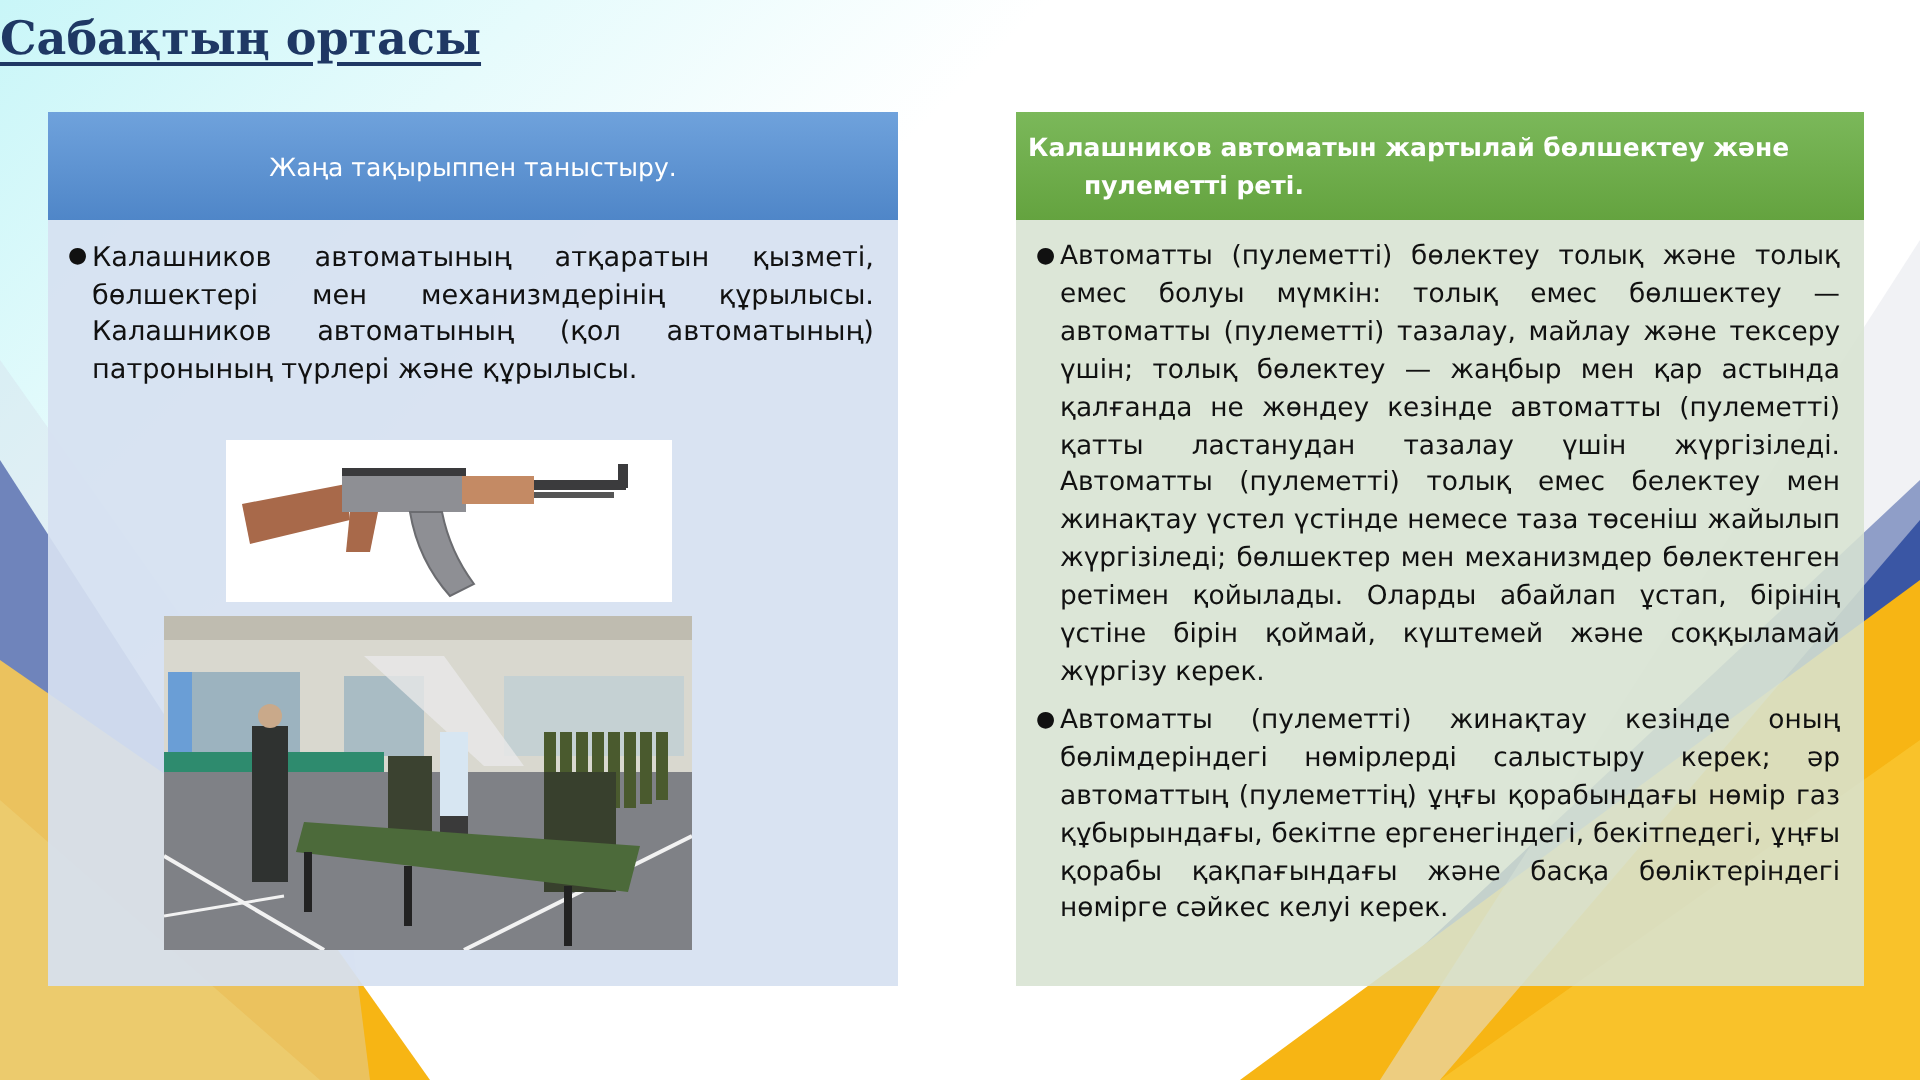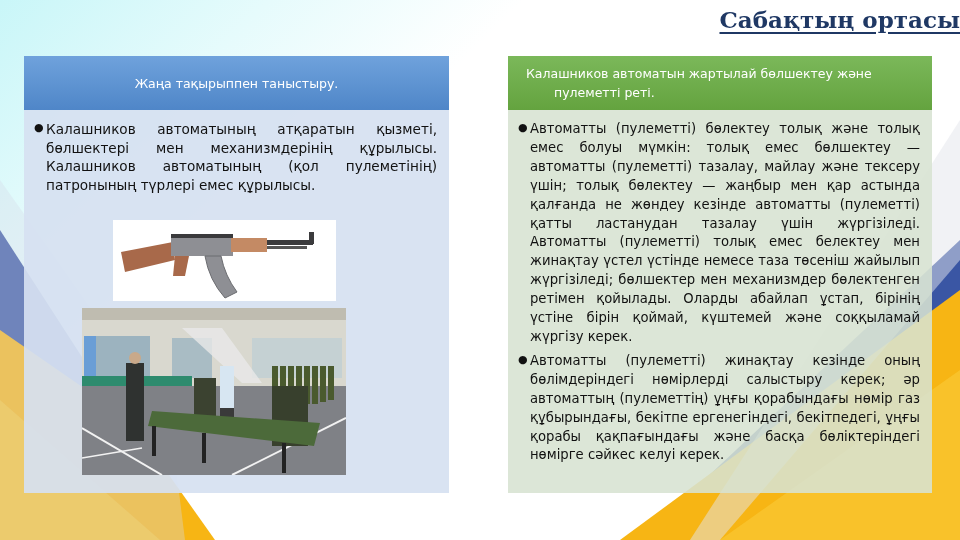--- a/index.html
+++ b/index.html
@@ -10,39 +10,39 @@
       font-family: "DejaVu Sans", "Liberation Sans", sans-serif;
     }
     .bg-layer { position: absolute; inset: 0; overflow: hidden; }
     .bg-cyan {
       position: absolute; left: 0; top: 0; width: 960px; height: 540px;
       background: linear-gradient(135deg, #c9f6f8 0%, #e6fbfc 18%, rgba(255,255,255,0) 35%);
     }
     .bg-svg { position: absolute; left: 0; top: 0; }
 
     .title {
-      position: absolute; left: 0; top: 6px; width: 960px; text-align: right;
+      position: absolute; left: 0; top: 6px; width: 960px; text-align: left;
       font-family: "DejaVu Serif", "Liberation Serif", serif;
       font-weight: bold; font-size: 23px; color: #1f3864;
       text-decoration: underline; text-decoration-thickness: 2px; text-underline-offset: 4px;
     }
 
     .box { position: absolute; top: 56px; height: 437px; }
     .box-left { left: 24px; width: 425px; background: rgba(214,225,241,0.92); }
     .box-right { left: 508px; width: 424px; background: rgba(215,226,210,0.88); }
 
     .box-header {
       height: 54px; color: #ffffff; font-size: 12.5px;
       display: flex; align-items: center; justify-content: center; text-align: center;
       padding: 0 14px; line-height: 19px;
     }
     .box-left .box-header { background: linear-gradient(180deg, #6fa2dc 0%, #4f86c8 100%); }
     .box-right .box-header {
       background: linear-gradient(180deg, #7bb85a 0%, #64a33f 100%);
-      justify-content: flex-start; text-align: left; padding-left: 18px;
+      justify-content: flex-start; text-align: left; padding-left: 6px; font-weight: bold;
     }
     .box-right .box-header span { display: block; text-indent: 0; }
     .hdr-line2 { padding-left: 28px; }
 
     .box-body { padding: 10px 12px 0 10px; }
     .bullet {
       display: flex; align-items: flex-start; font-size: 13.6px; line-height: 18.6px;
       color: #111111; margin-bottom: 5px;
     }
     .bullet-dot { width: 12px; flex: 0 0 12px; font-size: 11px; line-height: 16px; }
@@ -85,21 +85,21 @@
 
 <div class="title">Сабақтың  ортасы</div>
 
 <div class="box box-left">
   <div class="box-header">
     <span>Жаңа тақырыппен таныстыру.</span>
   </div>
   <div class="box-body">
     <div class="bullet">
       <span class="bullet-dot">●</span>
-      <span class="bullet-text">Калашников автоматының атқаратын қызметі, бөлшектері мен механизмдерінің құрылысы. Калашников автоматының (қол пулеметінің) патронының түрлері емес құрылысы.</span>
+      <span class="bullet-text">Калашников автоматының атқаратын қызметі, бөлшектері мен механизмдерінің құрылысы. Калашников автоматының (қол автоматының) патронының түрлері және құрылысы.</span>
     </div>
   </div>
 </div>
 
 <div class="img-ak">
   <svg viewBox="0 0 223 81" preserveAspectRatio="none">
     <rect width="223" height="81" fill="#ffffff"></rect>
 
     <polygon points="8,32 60,22 62,40 12,52" fill="#a8694a"></polygon>
 

